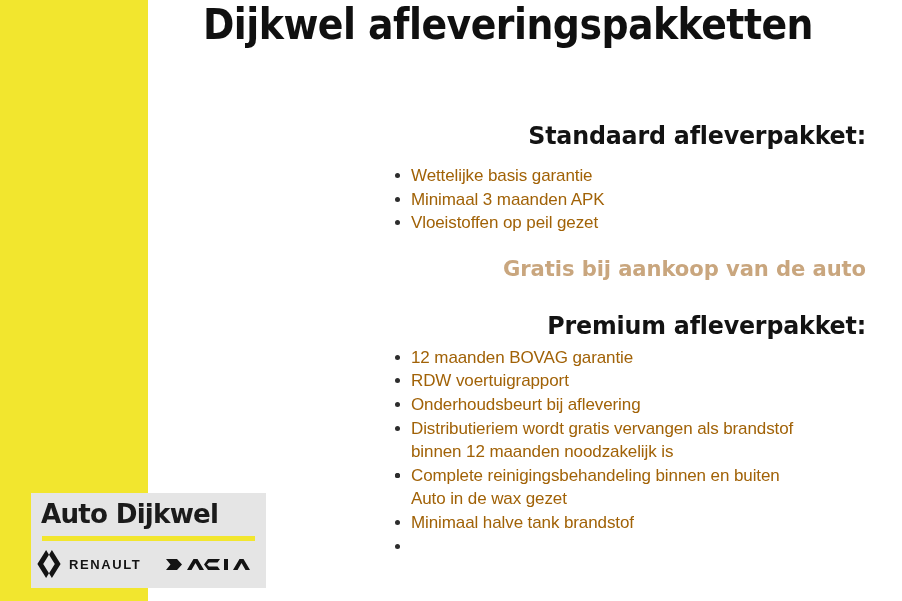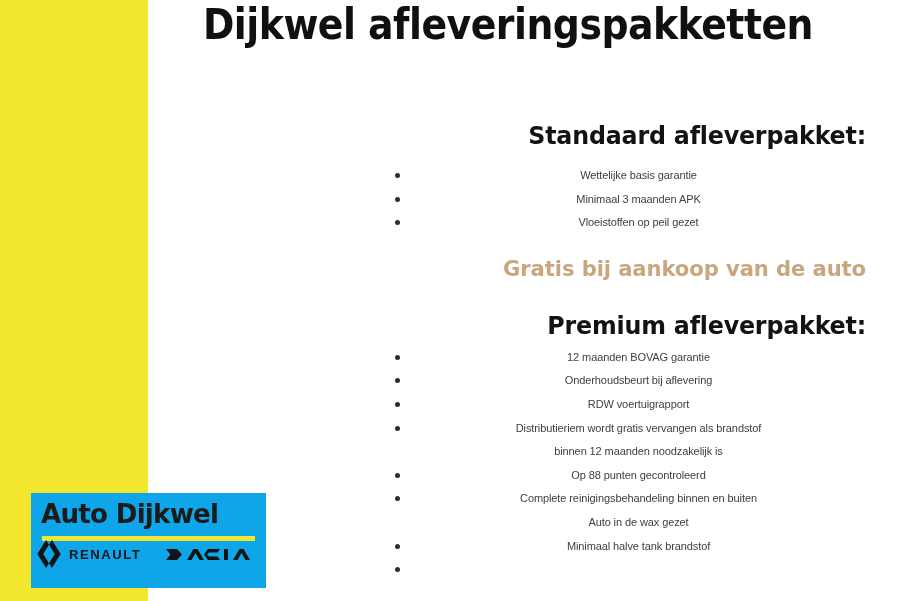--- a/index.html
+++ b/index.html
@@ -94,25 +94,24 @@
     list-style: none;
     margin: 0;
     padding: 0;
     text-align: left;
   }
 
   ul.feature-list li {
     position: relative;
     padding-left: 111px;
     font-family: "Liberation Sans", sans-serif;
-    font-size: 11px;
+    font-size: 17px;
     line-height: 23.6px;
-    color: #404040;
+    color: #a16207;
     letter-spacing: -0.1px;
-    text-align: center;
   }
 
   ul.feature-list li .bullet {
     position: absolute;
     left: 95px;
     top: 9px;
     width: 5px;
     height: 5px;
     border-radius: 50%;
     background: #2d2d2d;
@@ -128,21 +127,21 @@
   .gap-c { height: 26px; }
   .gap-d { height: 4px; }
 
   
   .logo-box {
     position: absolute;
     left: 31px;
     top: 493px;
     width: 235px;
     height: 95px;
-    background: #0ea5e9;
+    background: #e5e5e5;
     box-sizing: border-box;
     text-align: right;
   }
 
   .logo-wordmark {
     position: absolute;
     left: 10px;
     top: 4px;
     font-family: "DejaVu Sans", sans-serif;
     font-weight: bold;
@@ -160,21 +159,21 @@
     left: 11px;
     top: 43px;
     width: 213px;
     height: 5px;
     background: #f2e62e;
   }
 
   .logo-brands {
     position: absolute;
     left: 5px;
-    top: 44px;
+    top: 54px;
     width: 230px;
     height: 34px;
     display: flex;
     align-items: center;
   }
 
   .renault-mark {
     width: 26px;
     height: 30px;
     flex: 0 0 auto;
@@ -226,34 +225,33 @@
     <div class="section-heading">Premium afleverpakket:</div>
     <div class="gap-d"></div>
 
     <ul class="feature-list">
       <li>
         <span class="bullet"></span>
         <span>12 maanden BOVAG garantie</span>
       </li>
       <li>
         <span class="bullet"></span>
+        <span>RDW voertuigrapport</span>
+      </li>
+      <li>
+        <span class="bullet"></span>
         <span>Onderhoudsbeurt bij aflevering</span>
-      </li>
-      <li>
-        <span class="bullet"></span>
-        <span>RDW voertuigrapport</span>
       </li>
       <li>
         <span class="bullet"></span>
         <span>Distributieriem wordt gratis vervangen als brandstof</span>
         <span class="li-sub">binnen 12 maanden noodzakelijk is</span>
       </li>
       <li>
         <span class="bullet"></span>
-        <span>Op 88 punten gecontroleerd</span>
       </li>
       <li>
         <span class="bullet"></span>
         <span>Complete reinigingsbehandeling binnen en buiten</span>
         <span class="li-sub">Auto in de wax gezet</span>
       </li>
       <li>
         <span class="bullet"></span>
         <span>Minimaal halve tank brandstof</span>
       </li>

